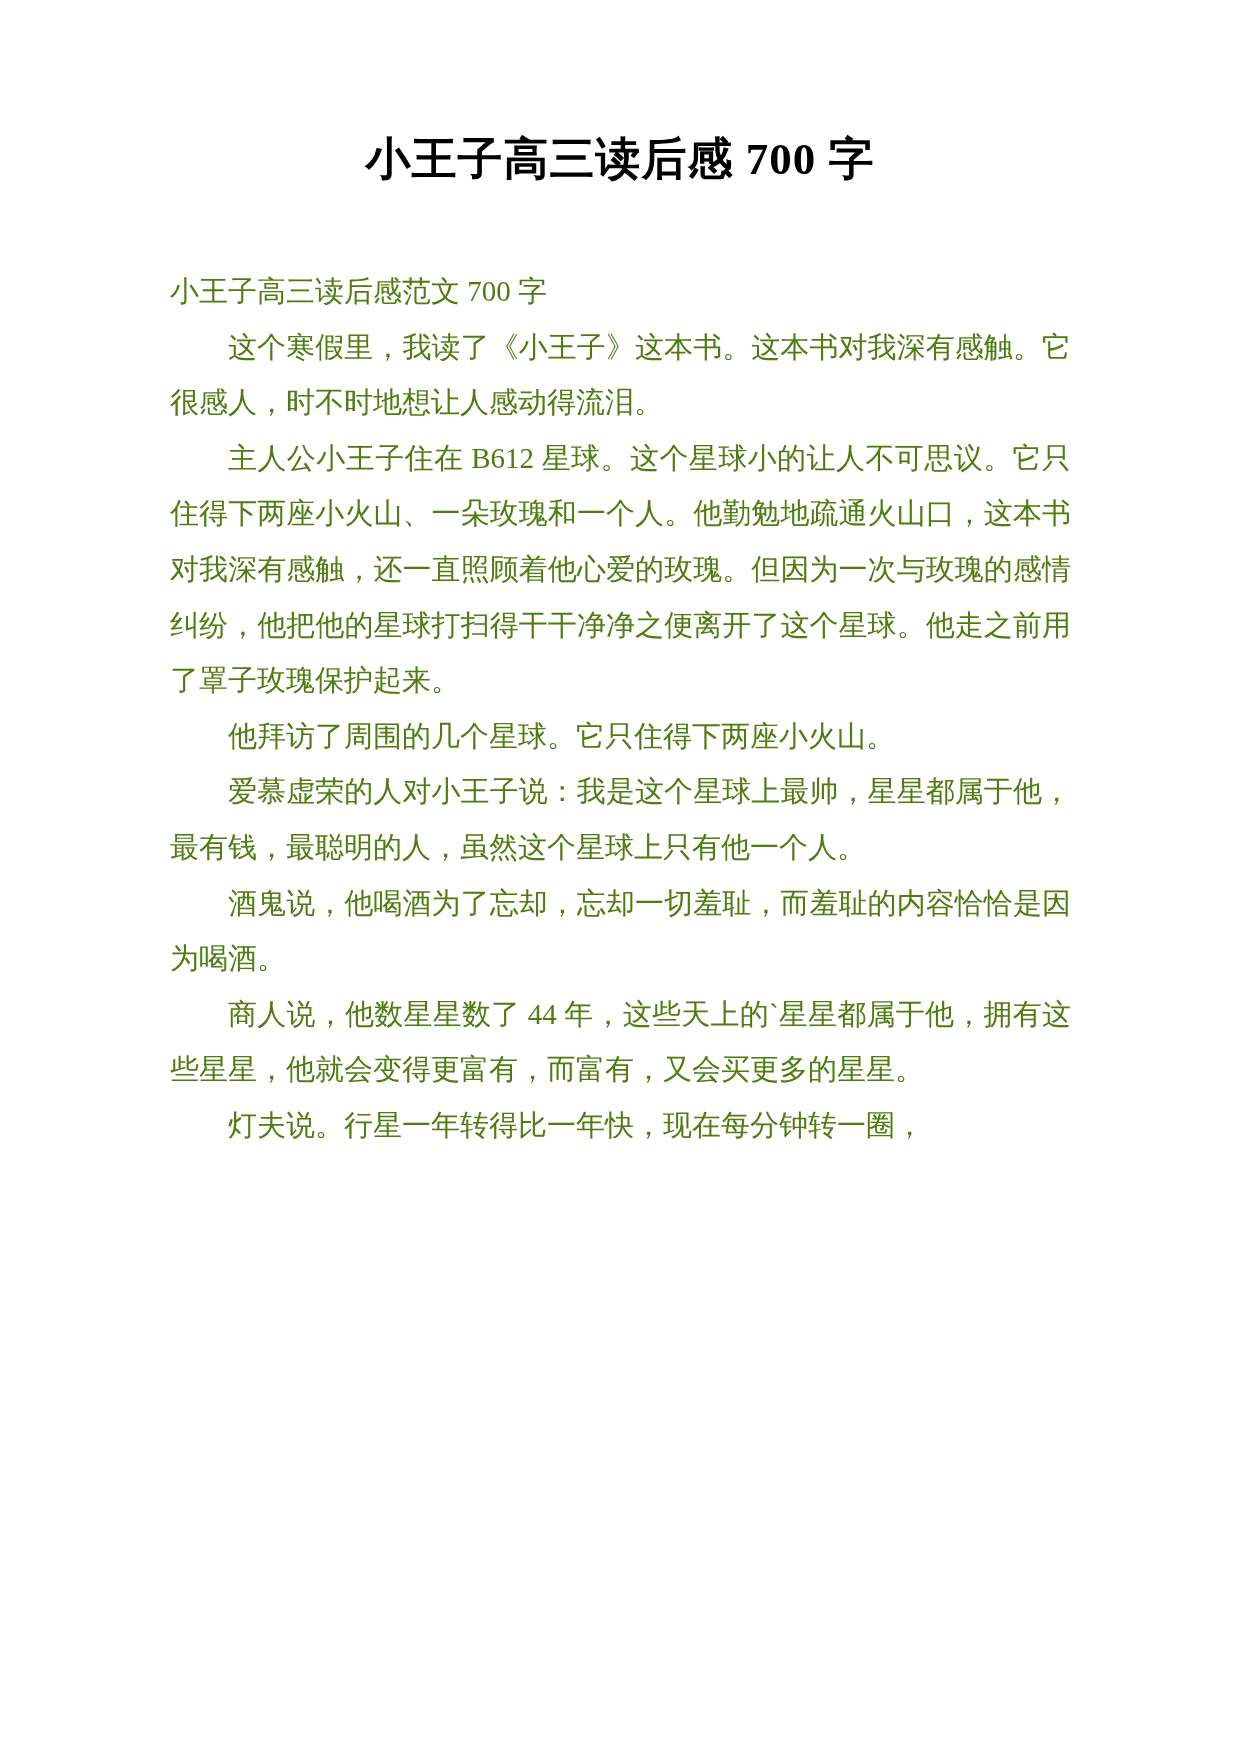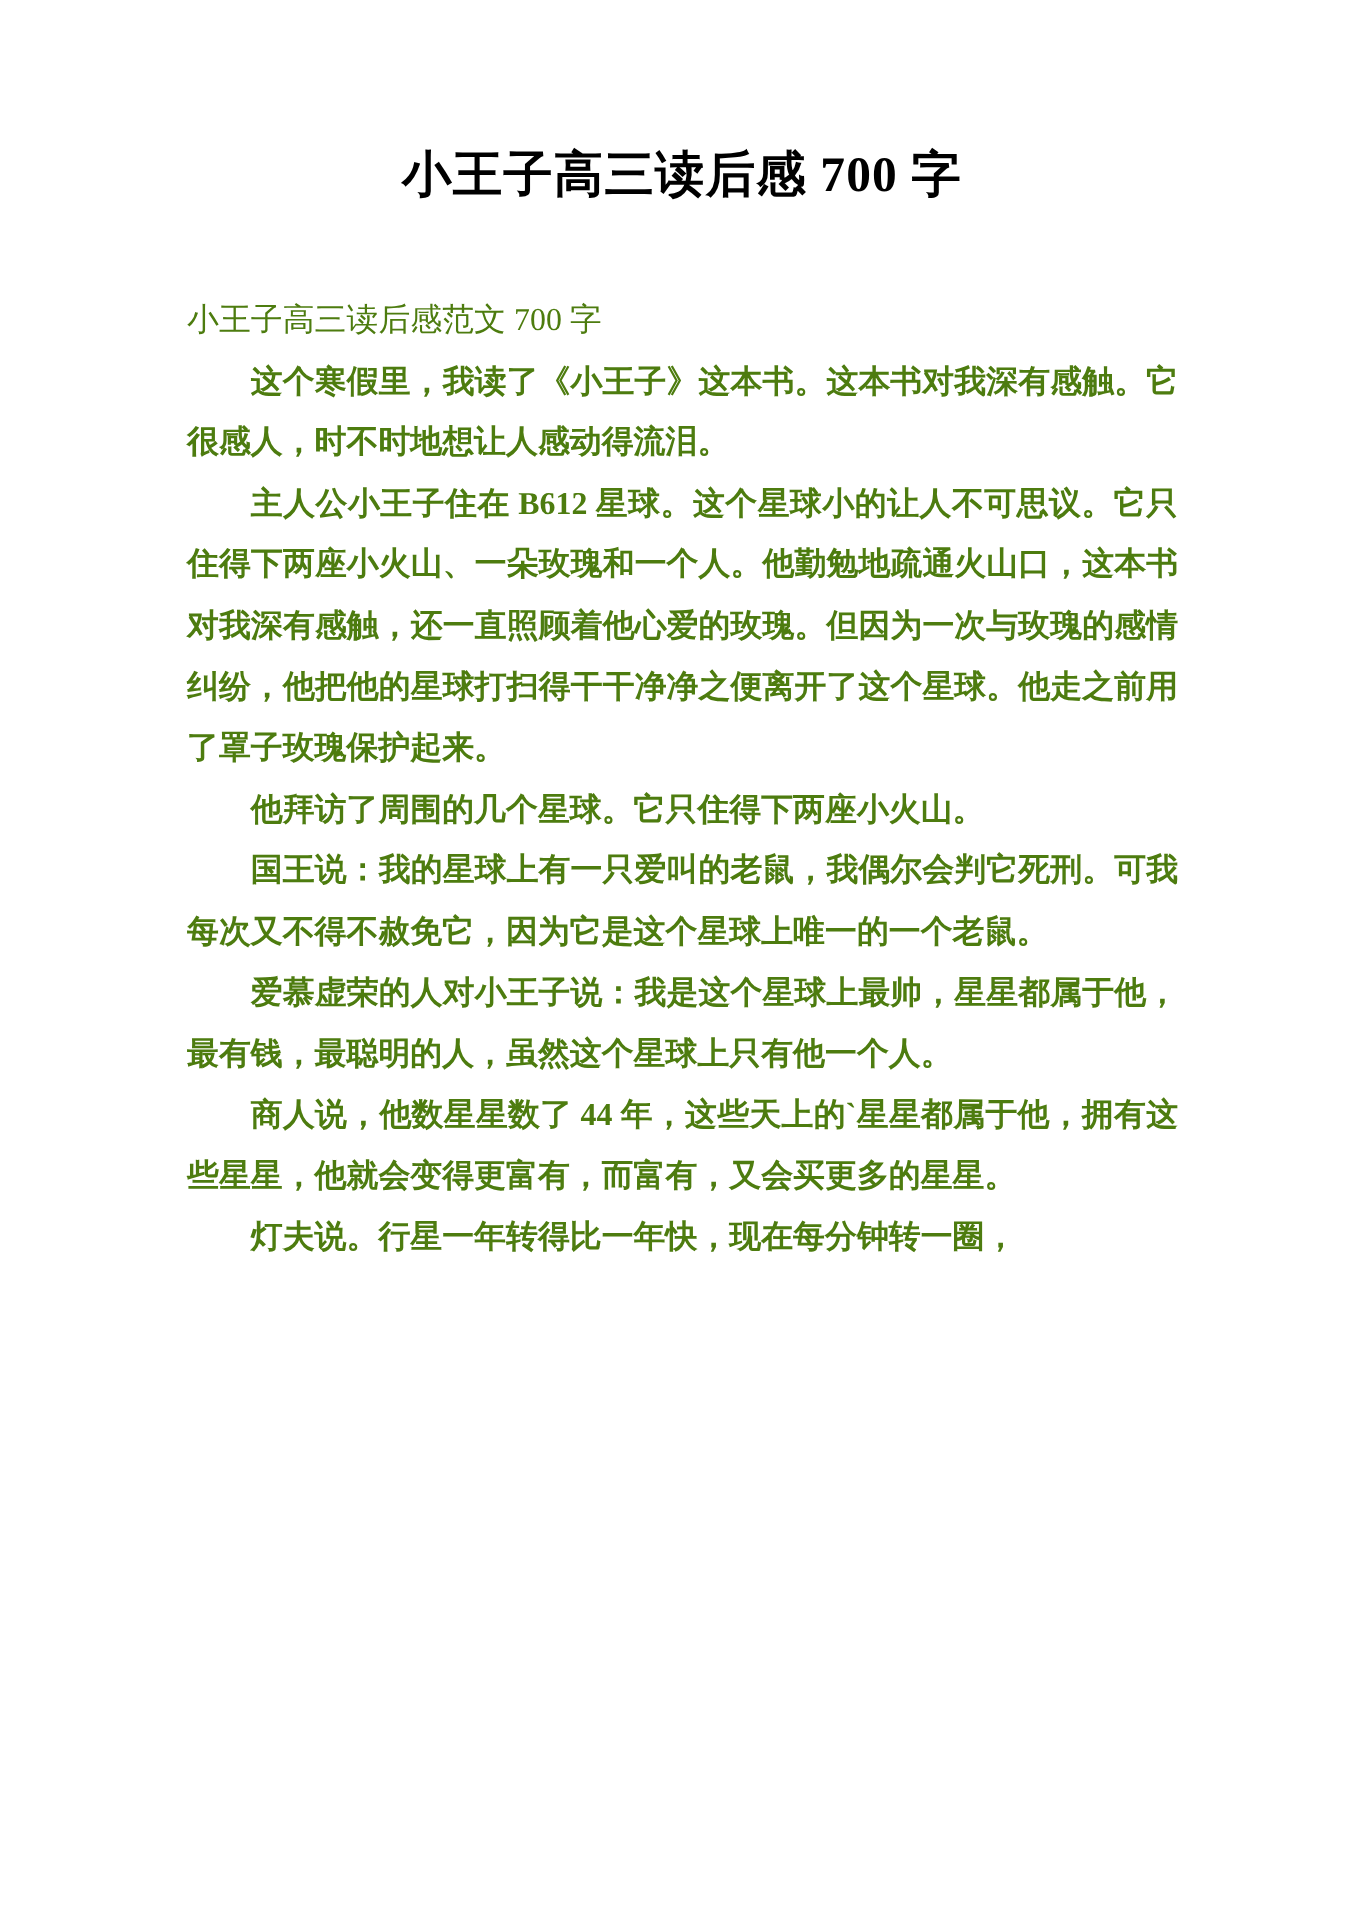--- a/index.html
+++ b/index.html
@@ -43,34 +43,33 @@
     color: #4d7c0f;
     -webkit-font-smoothing: antialiased;
   }
   .doc-body p {
     margin: 0;
     padding: 0;
     font-weight: 400;
   }
   .doc-body p.indent {
     text-indent: 2em;
-    font-weight: bold;
   }
 </style>
 </head>
 <body>
 
 <div class="doc-page">
 
   <h1 class="doc-title">小王子高三读后感 700 字</h1>
 
   <div class="doc-body">
     <p>小王子高三读后感范文 700 字</p>
     <p class="indent">这个寒假里，我读了《小王子》这本书。这本书对我深有感触。它很感人，时不时地想让人感动得流泪。</p>
     <p class="indent">主人公小王子住在 B612 星球。这个星球小的让人不可思议。它只住得下两座小火山、一朵玫瑰和一个人。他勤勉地疏通火山口，这本书对我深有感触，还一直照顾着他心爱的玫瑰。但因为一次与玫瑰的感情纠纷，他把他的星球打扫得干干净净之便离开了这个星球。他走之前用了罩子玫瑰保护起来。</p>
     <p class="indent">他拜访了周围的几个星球。它只住得下两座小火山。</p>
-    <p class="indent">国王说：我的星球上有一只爱叫的老鼠，我偶尔会判它死刑。可我每次又不得不赦免它，因为它是这个星球上唯一的一个老鼠。</p>
     <p class="indent">爱慕虚荣的人对小王子说：我是这个星球上最帅，星星都属于他，最有钱，最聪明的人，虽然这个星球上只有他一个人。</p>
+    <p class="indent">酒鬼说，他喝酒为了忘却，忘却一切羞耻，而羞耻的内容恰恰是因为喝酒。</p>
     <p class="indent">商人说，他数星星数了 44 年，这些天上的`星星都属于他，拥有这些星星，他就会变得更富有，而富有，又会买更多的星星。</p>
     <p class="indent">灯夫说。行星一年转得比一年快，现在每分钟转一圈，</p>
   </div>
 
 </div>
 
 </body></html>

